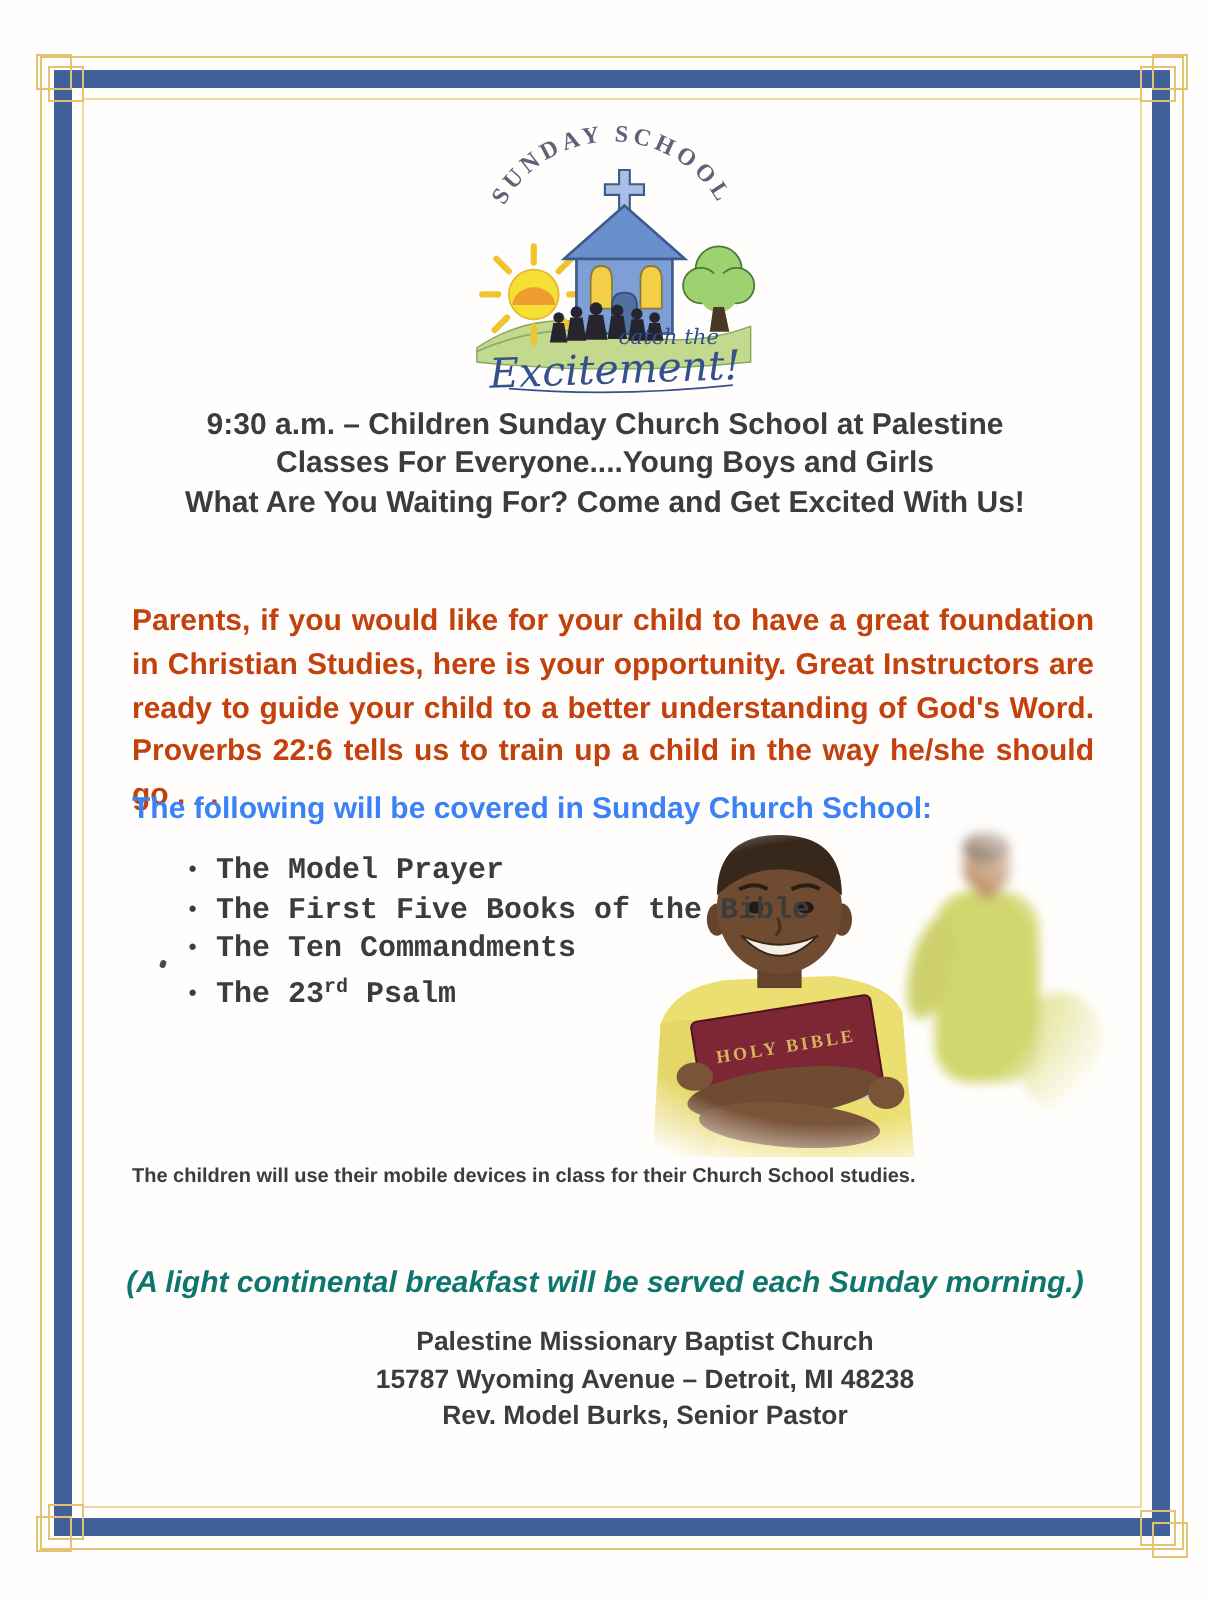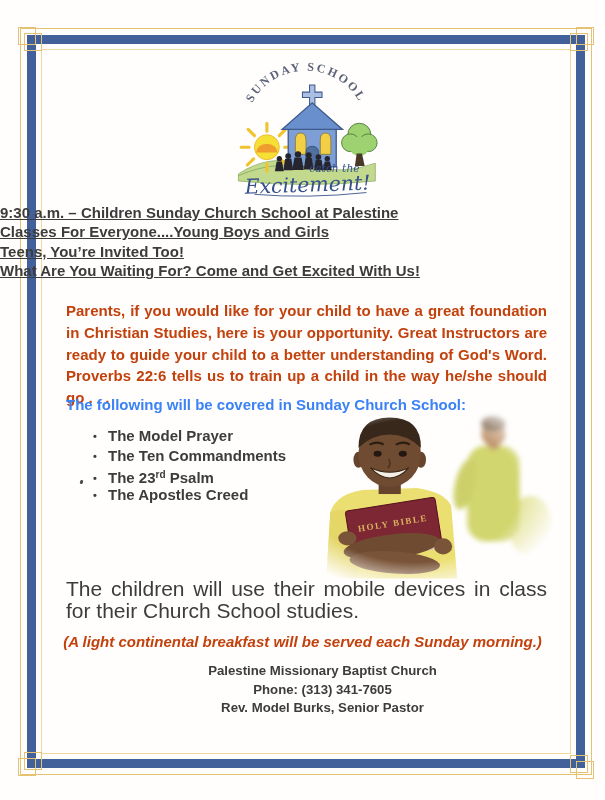--- a/index.html
+++ b/index.html
@@ -18,40 +18,40 @@
   .gold-inner{position:absolute;top:49px;left:41px;right:34px;bottom:46px;
     border:1px solid #edd89e;pointer-events:none;}
   .csq{position:absolute;width:16px;height:16px;border:1.5px solid #e3c372;background:transparent;}
   .csq.tl1{top:27px;left:18px;} .csq.tl2{top:33px;left:24px;}
   .csq.tr1{top:27px;right:11px;} .csq.tr2{top:33px;right:17px;}
   .csq.bl1{bottom:24px;left:18px;} .csq.bl2{bottom:30px;left:24px;}
   .csq.br1{bottom:21px;right:11px;} .csq.br2{bottom:27px;right:17px;}
 
   
   .logo-svg{position:absolute;left:226px;top:53px;width:160px;height:144px;}
-  .headline{position:absolute;top:203px;left:0;right:0;
-    font-size:15px;font-weight:bold;color:#3c3c3c;line-height:19.4px;text-decoration:underline;}
+  .headline{position:absolute;top:203px;left:0;right:0;text-align:center;
+    font-size:15px;font-weight:bold;color:#3c3c3c;line-height:19.4px;}
   .intro{position:absolute;top:300px;left:66px;width:481px;
     font-size:15px;font-weight:bold;color:#c2410c;line-height:21.8px;
     text-align:justify;}
   .covered-heading{position:absolute;top:396px;left:66px;
     font-size:15px;font-weight:bold;color:#3b82f6;}
   .covered-list{position:absolute;top:426px;left:93px;margin:0;padding:0;
     list-style:none;z-index:2;}
   .covered-list li{font-size:15px;font-weight:bold;color:#3c3c3c;
-    height:19.7px;line-height:19.7px;white-space:nowrap;}
+    height:19.7px;line-height:19.7px;white-space:nowrap;font-family:Liberation Mono, monospace;}
   .covered-list .blt{display:inline-block;width:15px;font-size:11px;
     vertical-align:1px;color:#3c3c3c;}
   .covered-list sup{font-size:10px;vertical-align:5px;}
   .photo-svg{position:absolute;left:296px;top:403px;width:262px;height:176px;z-index:1;}
   .mobile-note{position:absolute;top:578px;left:66px;width:481px;
-    font-size:21px;font-weight:normal;color:#3c3c3c;line-height:21.8px;
+    font-size:10px;font-weight:bold;color:#3c3c3c;line-height:21.8px;
     text-align:justify;z-index:2;}
   .breakfast{position:absolute;top:633px;left:0;right:0;text-align:center;
-    font-size:15px;font-weight:bold;font-style:italic;color:#c2410c;}
+    font-size:15px;font-weight:bold;font-style:italic;color:#0f766e;}
   .footer{position:absolute;top:662px;left:0;right:0;text-align:center;
     font-size:13.2px;font-weight:bold;color:#3c3c3c;line-height:18.5px;padding-left:40px;}
   .speck{position:absolute;left:80px;top:480px;width:3px;height:4px;
     background:#4a4a4a;border-radius:1.5px;transform:rotate(20deg);}
 </style>
 </head>
 <body>
 
 <div class="flyer">
 
@@ -119,32 +119,31 @@
     </g>
 
     <text x="122" y="134" font-size="12" font-style="italic" fill="#35508c" text-anchor="middle" font-family="DejaVu Serif, serif">catch the</text>
     <text x="92" y="156" font-size="23" font-style="italic" fill="#35508c" text-anchor="middle" transform="rotate(-2 92 156)" font-family="DejaVu Serif, serif">Excitement!</text>
     <path d="M32 159 Q92 164 158 157" stroke="#35508c" stroke-width="1" fill="none"></path>
   </svg>
 
   <div class="headline">
     <div>9:30 a.m. – Children Sunday Church School at Palestine</div>
     <div>Classes For Everyone....Young Boys and Girls</div>
-    <div>Teens, You’re Invited Too!</div>
     <div>What Are You Waiting For? Come and Get Excited With Us!</div>
   </div>
 
   <div class="intro">Parents, if you would like for your child to have a great foundation in Christian Studies, here is your opportunity. Great Instructors are ready to guide your child to a better understanding of God's Word. Proverbs 22:6 tells us to train up a child in the way he/she should go . . .</div>
 
   <div class="covered-heading">The following will be covered in Sunday Church School:</div>
   <ul class="covered-list">
     <li><span class="blt">•</span><span>The Model Prayer</span></li>
+    <li><span class="blt">•</span><span>The First Five Books of the Bible</span></li>
     <li><span class="blt">•</span><span>The Ten Commandments</span></li>
     <li><span class="blt">•</span><span>The 23</span><sup>rd</sup><span> Psalm</span></li>
-    <li><span class="blt">•</span><span>The Apostles Creed</span></li>
   </ul>
 
   <svg class="photo-svg" viewBox="0 0 260 174">
     <defs>
       <radialGradient id="pvg" cx="0.45" cy="0.5" r="0.58">
         <stop offset="0.7" stop-color="#ffffff"></stop>
         <stop offset="1" stop-color="#ffffff" stop-opacity="0"></stop>
       </radialGradient>
       <mask id="pmask">
           <rect x="0" y="0" width="260" height="174" fill="url(#pvg)"></rect>
@@ -187,18 +186,18 @@
       </g>
     </g>
   </svg>
 
   <div class="mobile-note">The children will use their mobile devices in class for their Church School studies.</div>
 
   <div class="breakfast">(A light continental breakfast will be served each Sunday morning.)</div>
 
   <div class="footer">
     <div>Palestine Missionary Baptist Church</div>
-    <div>Phone: (313) 341-7605</div>
+    <div>15787 Wyoming Avenue – Detroit, MI 48238</div>
     <div>Rev. Model Burks, Senior Pastor</div>
   </div>
 
   <div class="speck"></div>
 </div>
 
 </body></html>

